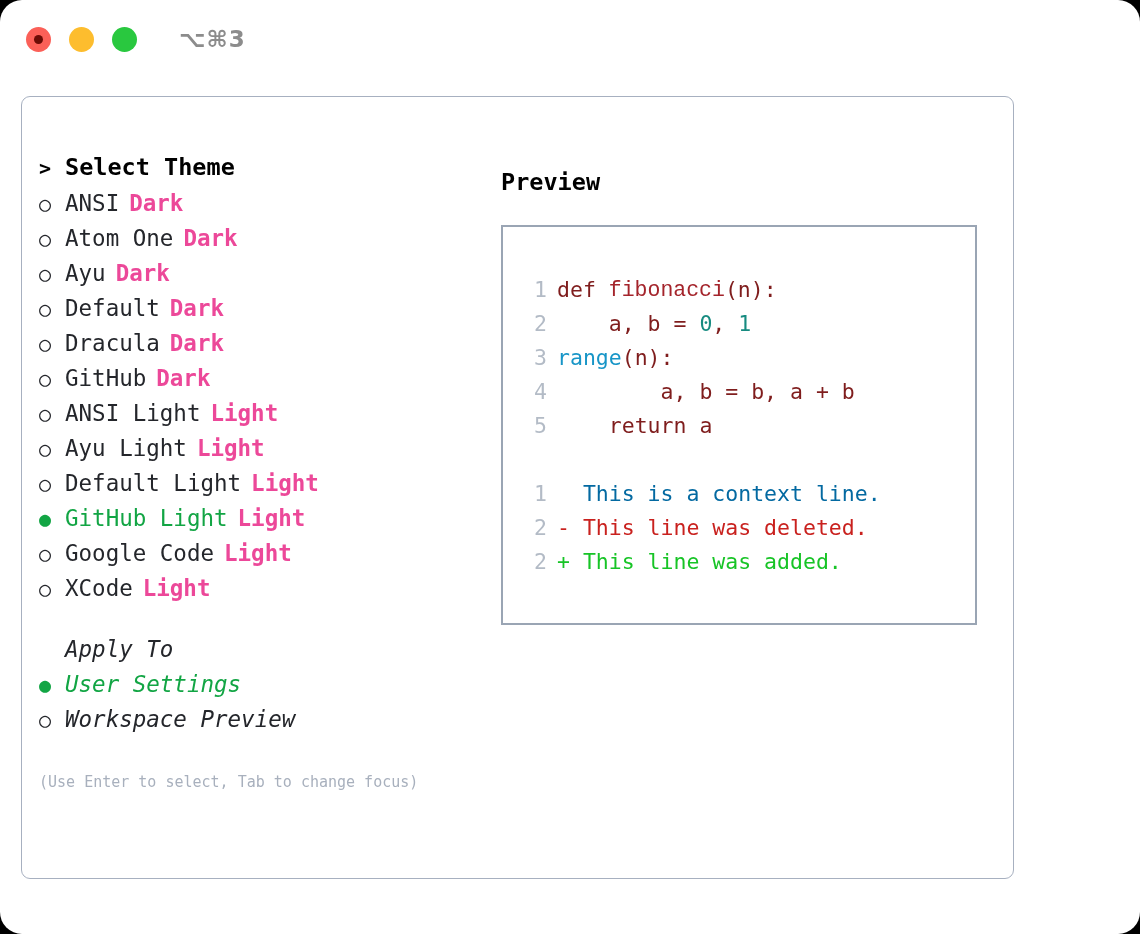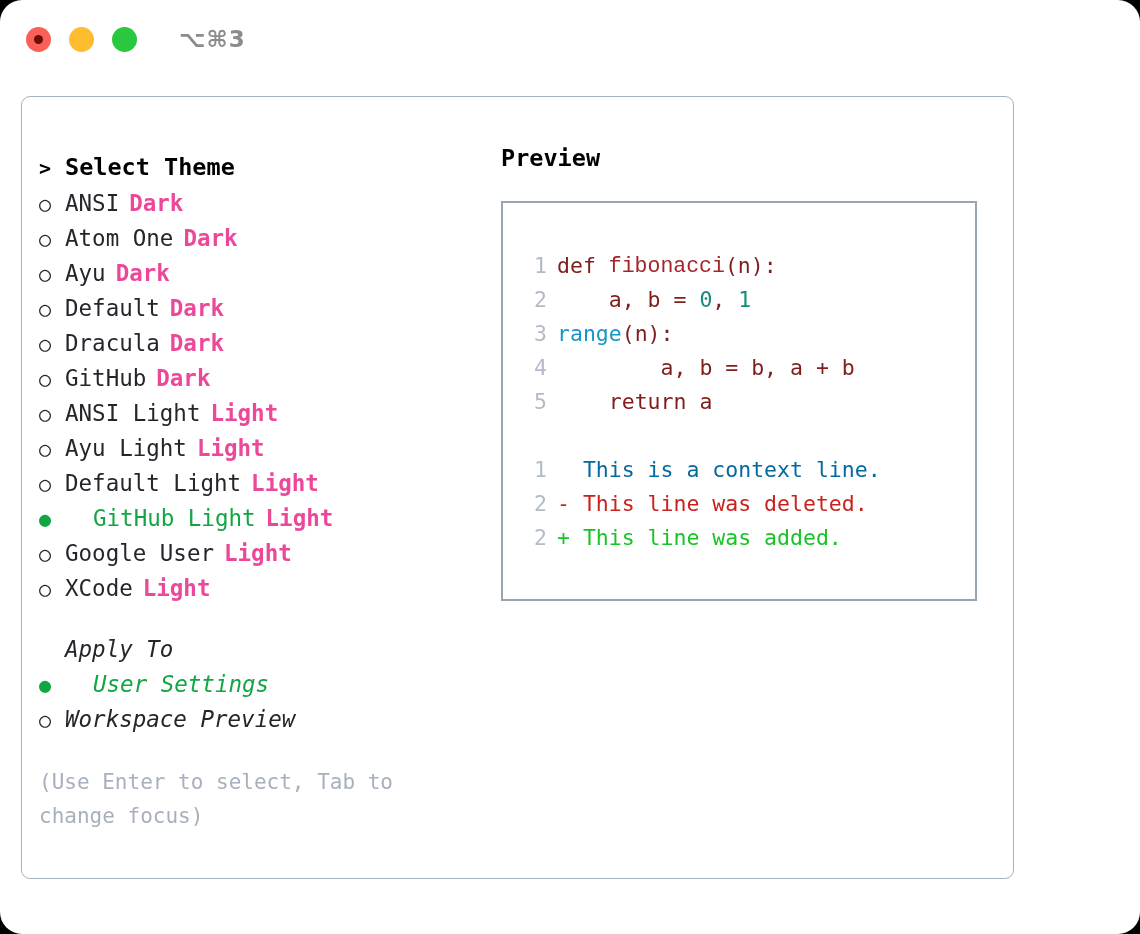--- a/index.html
+++ b/index.html
@@ -123,48 +123,48 @@
     font-size: 23.5px;
     color: #000000;
     line-height: 36px;
   }
   .header-row .bullet {
     font-weight: bold;
     color: #000000;
   }
 
   .label { color: #24262b; }
-  .label.selected { color: #12a544; margin-left: 28px; }
+  .label.selected { color: #12a544; }
   .variant {
     color: #ec4899;
     margin-left: 10px;
     font-weight: bold;
   }
 
   .subheader {
     margin-top: 26px;
     font-size: 22.5px;
     line-height: 34px;
     color: #24262b;
     font-style: italic;
   }
 
   .hint {
     margin-top: 28px;
-    font-size: 21px;
+    font-size: 15px;
     line-height: 34px;
     color: #a8b0bd;
     width: 420px;
   }
 
   
   .right-col {
     position: absolute;
     left: 479px;
-    top: 44px;
+    top: 68px;
     width: 500px;
   }
   .preview-title {
     font-size: 23.5px;
     font-weight: bold;
     color: #000000;
     line-height: 34px;
   }
   .preview-box {
     margin-top: 26px;
@@ -231,21 +231,21 @@
             <div class="row"><span class="bullet">○</span><span class="label">ANSI</span><span class="variant">Dark</span></div>
             <div class="row"><span class="bullet">○</span><span class="label">Atom One</span><span class="variant">Dark</span></div>
             <div class="row"><span class="bullet">○</span><span class="label">Ayu</span><span class="variant">Dark</span></div>
             <div class="row"><span class="bullet">○</span><span class="label">Default</span><span class="variant">Dark</span></div>
             <div class="row"><span class="bullet">○</span><span class="label">Dracula</span><span class="variant">Dark</span></div>
             <div class="row"><span class="bullet">○</span><span class="label">GitHub</span><span class="variant">Dark</span></div>
             <div class="row"><span class="bullet">○</span><span class="label">ANSI Light</span><span class="variant">Light</span></div>
             <div class="row"><span class="bullet">○</span><span class="label">Ayu Light</span><span class="variant">Light</span></div>
             <div class="row"><span class="bullet">○</span><span class="label">Default Light</span><span class="variant">Light</span></div>
             <div class="row"><span class="bullet sel">●</span><span class="label selected">GitHub Light</span><span class="variant">Light</span></div>
-            <div class="row"><span class="bullet">○</span><span class="label">Google User</span><span class="variant">Light</span></div>
+            <div class="row"><span class="bullet">○</span><span class="label">Google Code</span><span class="variant">Light</span></div>
             <div class="row"><span class="bullet">○</span><span class="label">XCode</span><span class="variant">Light</span></div>
           </div>
 
         <div class="subheader">
           <div class="row">
             <span class="bullet blank">○</span>
             <span>Apply To</span>
           </div>
           <div id="apply-items">
               <div class="row"><span class="bullet sel">●</span><span class="label selected">User Settings</span></div>

